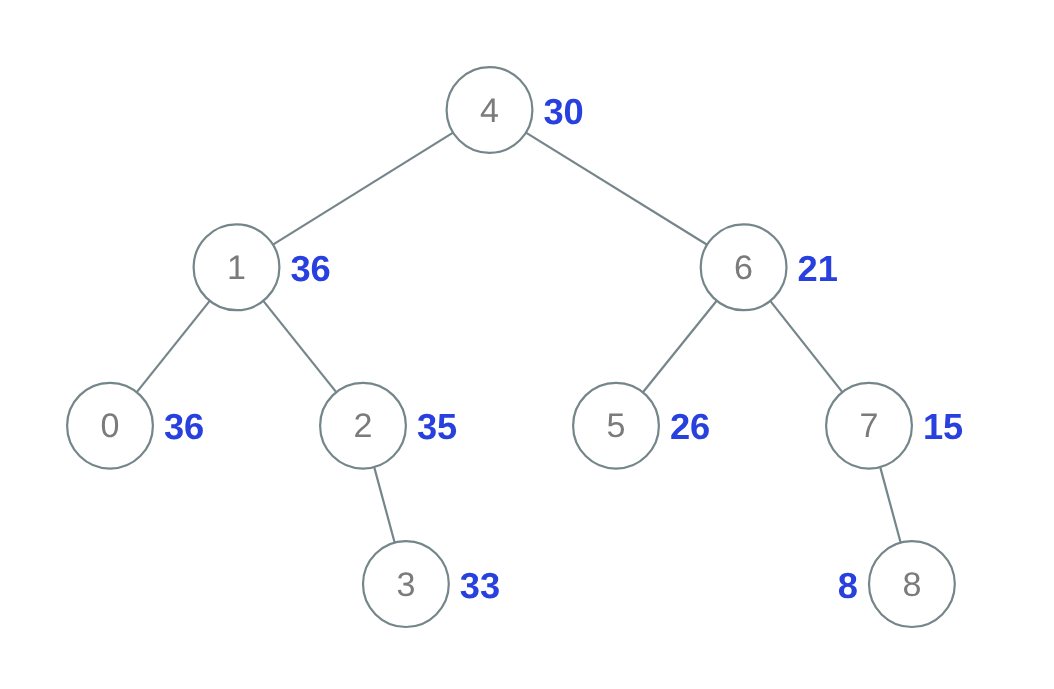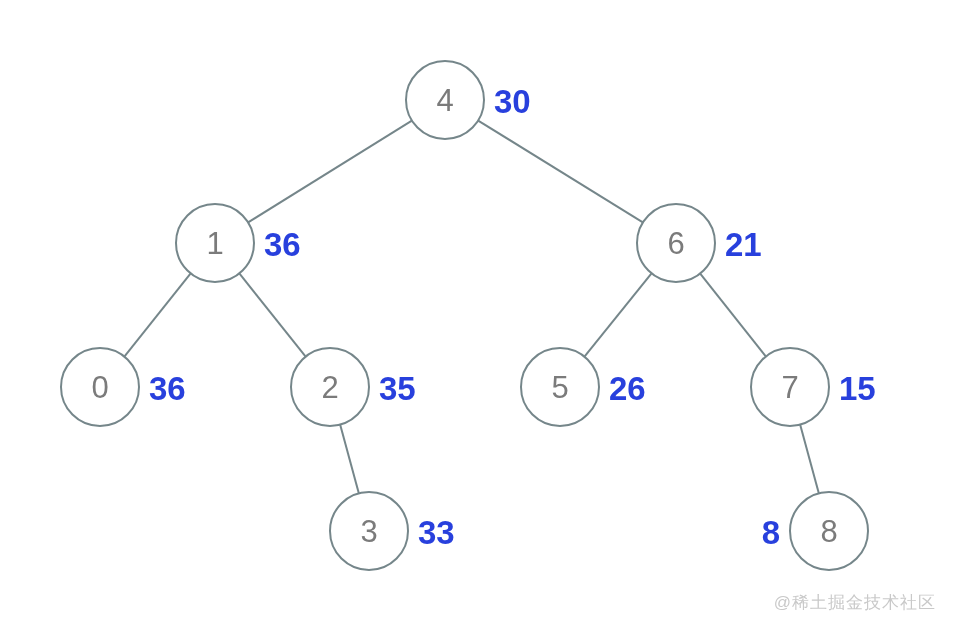--- a/index.html
+++ b/index.html
@@ -87,14 +87,13 @@
         <circle cx="369" cy="531" r="39" fill="#ffffff" stroke="#75868a" stroke-width="2"></circle>
         <text x="369" y="531" fill="#7b7b7b" text-anchor="middle" dominant-baseline="central" class="node-value">3</text>
         <text x="418" y="532" fill="#2840dd" text-anchor="start" dominant-baseline="central" class="node-label">33</text>
       </g>
       <g>
         <circle cx="829" cy="531" r="39" fill="#ffffff" stroke="#75868a" stroke-width="2"></circle>
         <text x="829" y="531" fill="#7b7b7b" text-anchor="middle" dominant-baseline="central" class="node-value">8</text>
         <text x="780" y="532" fill="#2840dd" text-anchor="end" dominant-baseline="central" class="node-label">8</text>
       </g>
     </svg>
-  <div class="watermark" style="color: rgb(201, 201, 201);">@稀土掘金技术社区</div>
 </div>
 
 </body></html>

